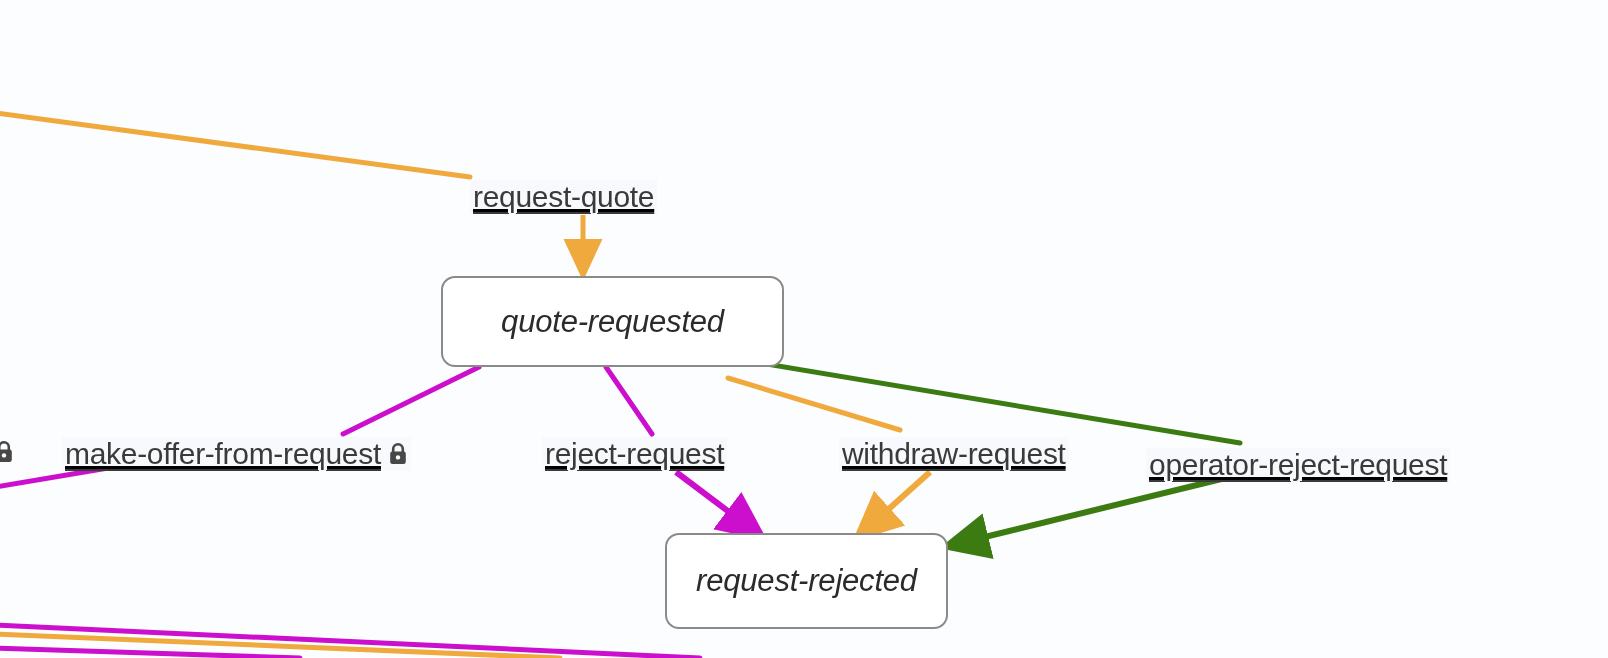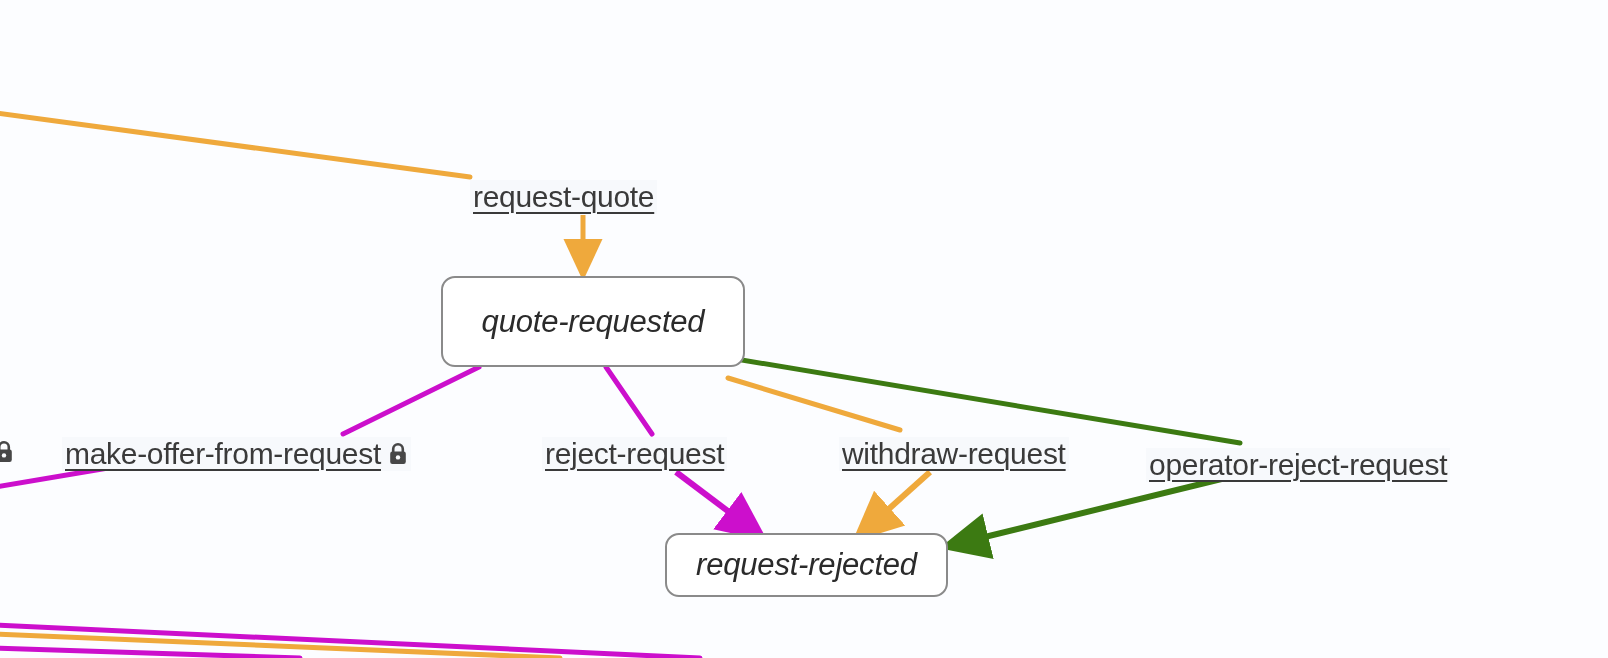--- a/index.html
+++ b/index.html
@@ -46,20 +46,21 @@
   
   .transition-label {
     position: absolute;
     display: flex;
     align-items: center;
     gap: 7px;
     background: #f7f9fc;
     padding: 0 3px;
     z-index: 4;
     white-space: nowrap;
+    text-decoration: underline;
   }
   .transition-label .t-text {
     font-family: "Liberation Sans", sans-serif;
     font-size: 30px;
     font-weight: 400;
     color: #3a3a3a;
     text-decoration: underline;
     text-underline-offset: 5px;
     text-decoration-thickness: 2px;
     letter-spacing: -0.3px;
@@ -107,25 +108,25 @@
 
     <line x1="1250" y1="472" x2="952" y2="545" stroke="#3c7a12" stroke-width="6" marker-end="url(#arrow-green)"></line>
 
     <line x1="-4" y1="487" x2="120" y2="466" stroke="#cc0fcc" stroke-width="5" stroke-linecap="round"></line>
 
     <line x1="-4" y1="625" x2="700" y2="658" stroke="#cc0fcc" stroke-width="5" stroke-linecap="round"></line>
     <line x1="-4" y1="634" x2="560" y2="658" stroke="#efa93c" stroke-width="5" stroke-linecap="round"></line>
     <line x1="-4" y1="648" x2="300" y2="658" stroke="#cc0fcc" stroke-width="5" stroke-linecap="round"></line>
   </svg>
 
-  <div class="state-node" style="left:441px; top:276px; width:304px; height:91px;">
+  <div class="state-node" style="left:441px; top:276px; width:343px; height:91px;">
     <span class="state-label">quote-requested</span>
   </div>
 
-  <div class="state-node" style="left:665px; top:533px; width:283px; height:64px;">
+  <div class="state-node" style="left:665px; top:533px; width:283px; height:96px;">
     <span class="state-label">request-rejected</span>
   </div>
 
   <div class="transition-label" style="left:470px; top:180px;">
     <span class="t-text">request-quote</span>
   </div>
 
   <span class="lock-icon" style="position:absolute; left:-6px; top:440px; z-index:4;">
     <svg viewBox="0 0 20 24" width="20" height="24" xmlns="http://www.w3.org/2000/svg">
       <path d="M5.2 10 V7 a4.8 4.8 0 0 1 9.6 0 v3" fill="none" stroke="#474747" stroke-width="2.6"></path>

